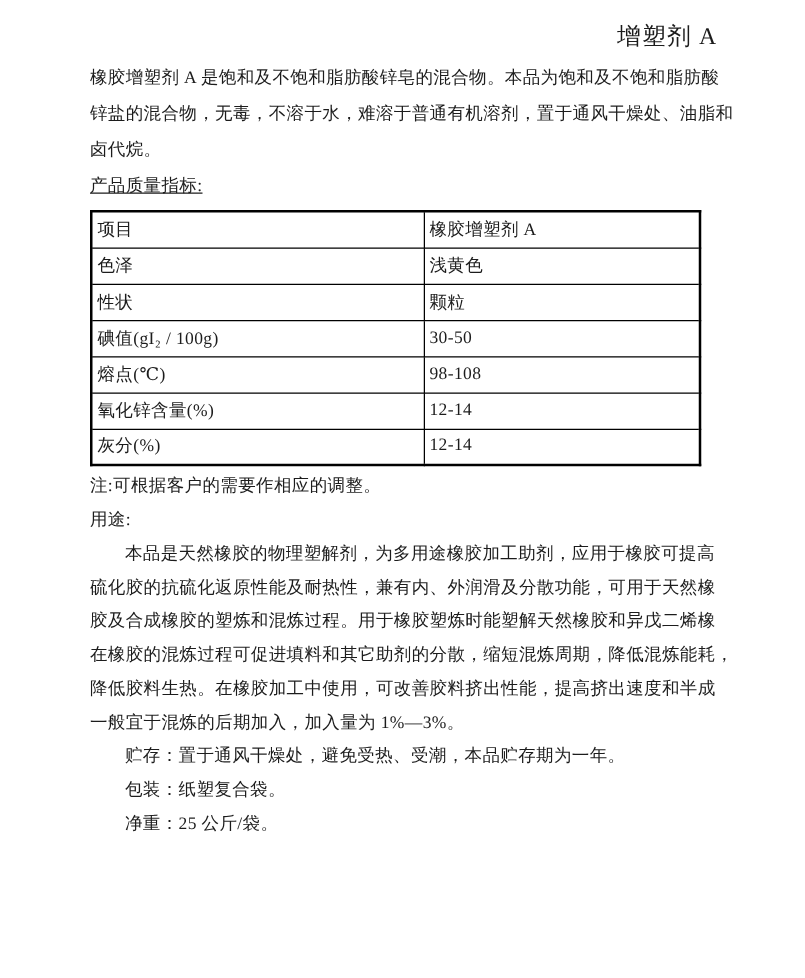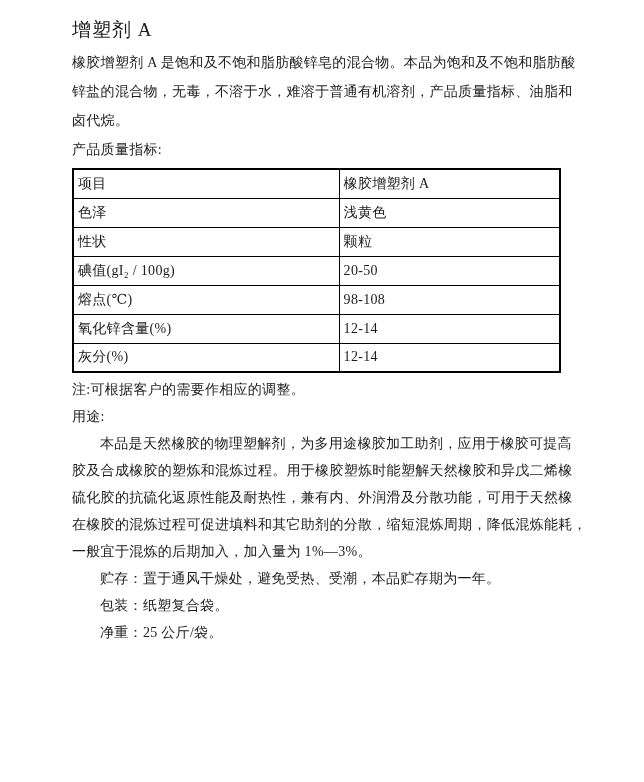--- a/index.html
+++ b/index.html
@@ -7,32 +7,32 @@
   body {
     background: #ffffff;
     color: #1c1c1c;
     font-family: "Liberation Serif", "DejaVu Serif", serif;
     overflow: hidden;
   }
   .doc { padding: 16px 70px 0 72px; width: 644px; }
   .title {
     font-size: 19px;
     font-weight: 400;
-    text-align: left;
+    text-align: right;
     line-height: 28px;
     letter-spacing: 1px;
     margin-bottom: 4px;
   }
   .bline {
     font-size: 14px;
     line-height: 29px;
     letter-spacing: 0.3px;
     white-space: nowrap;
   }
-  .quality-heading { margin-bottom: 4px; }
+  .quality-heading { margin-bottom: 4px; text-decoration: underline; }
   table.spec {
     border-collapse: collapse;
     width: 489px;
     border: 2px solid #000;
     table-layout: fixed;
   }
   table.spec td {
     border: 1px solid #000000;
     font-size: 14px;
     height: 29px;
@@ -58,21 +58,21 @@
 <body>
 
 <div class="doc">
 
   <h1 class="title">增塑剂 A</h1>
 
   <div>
 
       <div class="bline">橡胶增塑剂 A 是饱和及不饱和脂肪酸锌皂的混合物。本品为饱和及不饱和脂肪酸</div>
 
-      <div class="bline">锌盐的混合物，无毒，不溶于水，难溶于普通有机溶剂，产品质量指标、油脂和</div>
+      <div class="bline">锌盐的混合物，无毒，不溶于水，难溶于普通有机溶剂，置于通风干燥处、油脂和</div>
 
       <div class="bline">卤代烷。</div>
     </div>
 
   <div class="bline quality-heading">产品质量指标:</div>
 
   <table class="spec">
     <tbody>
 
         <tr>
@@ -85,21 +85,21 @@
           <td class="c2">浅黄色</td>
         </tr>
 
         <tr>
           <td class="c1">性状</td>
           <td class="c2">颗粒</td>
         </tr>
 
         <tr>
           <td class="c1">碘值(gI₂ / 100g)</td>
-          <td class="c2">20-50</td>
+          <td class="c2">30-50</td>
         </tr>
 
         <tr>
           <td class="c1">熔点(℃)</td>
           <td class="c2">98-108</td>
         </tr>
 
         <tr>
           <td class="c1">氧化锌含量(%)</td>
           <td class="c2">12-14</td>
@@ -113,28 +113,29 @@
   </table>
 
   <div class="bline note">注:可根据客户的需要作相应的调整。</div>
 
   <div class="bline usage-heading">用途:</div>
 
   <div>
 
       <div class="uline indent">本品是天然橡胶的物理塑解剂，为多用途橡胶加工助剂，应用于橡胶可提高</div>
 
+      <div class="uline">硫化胶的抗硫化返原性能及耐热性，兼有内、外润滑及分散功能，可用于天然橡</div>
+
       <div class="uline">胶及合成橡胶的塑炼和混炼过程。用于橡胶塑炼时能塑解天然橡胶和异戊二烯橡</div>
-
-      <div class="uline">硫化胶的抗硫化返原性能及耐热性，兼有内、外润滑及分散功能，可用于天然橡</div>
 
 
 
       <div class="uline">在橡胶的混炼过程可促进填料和其它助剂的分散，缩短混炼周期，降低混炼能耗，</div>
 
+      <div class="uline">降低胶料生热。在橡胶加工中使用，可改善胶料挤出性能，提高挤出速度和半成</div>
 
 
 
       <div class="uline">一般宜于混炼的后期加入，加入量为 1%—3%。</div>
     </div>
 
   <div class="uline indent">贮存：置于通风干燥处，避免受热、受潮，本品贮存期为一年。</div>
   <div class="uline indent">包装：纸塑复合袋。</div>
   <div class="uline indent">净重：25 公斤/袋。</div>
 

